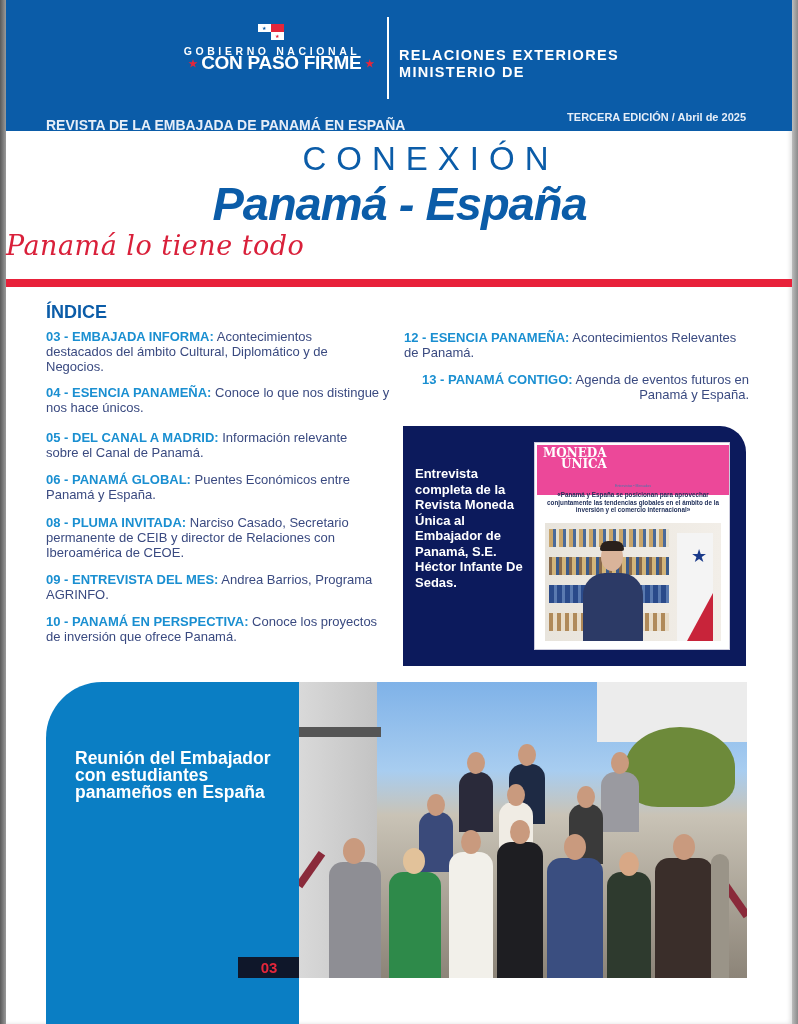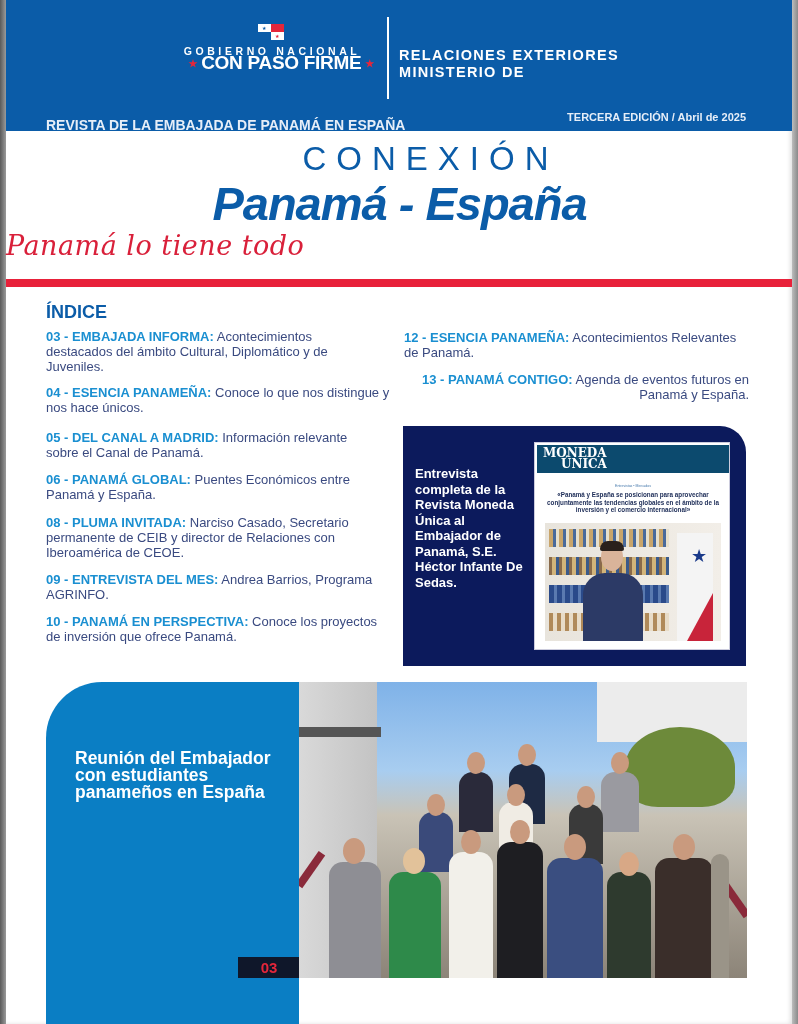--- a/index.html
+++ b/index.html
@@ -72,21 +72,21 @@
     background: #0c1a5c; border-top-right-radius: 26px;
   }
   .interview-text {
     position: absolute; left: 12px; top: 40px; width: 120px; color: #fff;
     font-size: 13px; font-weight: bold; line-height: 15.5px;
   }
   .mu-card {
     position: absolute; left: 131px; top: 16px; width: 196px; height: 208px; background: #fff;
     border: 1px solid #ccd;
   }
-  .mu-bar { position: absolute; left: 2px; top: 2px; width: 192px; height: 28px; background: #0c4a6e; }
+  .mu-bar { position: absolute; left: 2px; top: 2px; width: 192px; height: 50px; background: #ec4899; }
   .mu-logo {
     position: absolute; left: 6px; top: 3px; color: #fff; font-family: "DejaVu Serif", serif;
     font-size: 12px; font-weight: bold; line-height: 11px;
   }
   .mu-logo span { display: block; padding-left: 18px; }
   .mu-cat { position: absolute; left: 0; top: 41px; width: 196px; text-align: center; color: #4477aa; font-size: 3.5px; }
   .mu-headline {
     position: absolute; left: 4px; top: 48px; width: 188px; text-align: center; color: #1a2a55;
     font-size: 6.3px; font-weight: bold; line-height: 7.6px;
   }
@@ -164,21 +164,21 @@
     <div class="rev-right">TERCERA EDICIÓN / Abril de 2025</div>
   </div>
 
   <div class="conexion">CONEXIÓN</div>
   <div class="pan-esp">Panamá - España</div>
   <div class="tagline">Panamá lo tiene todo</div>
   <div class="red-bar"></div>
 
   <div class="indice-title">ÍNDICE</div>
 
-  <div class="idx-item" style="left:40px;top:329px;width:320px;"><span class="code">03 - EMBAJADA INFORMA:</span><span> Acontecimientos destacados del ámbito Cultural, Diplomático y de Juveniles.</span></div>
+  <div class="idx-item" style="left:40px;top:329px;width:320px;"><span class="code">03 - EMBAJADA INFORMA:</span><span> Acontecimientos destacados del ámbito Cultural, Diplomático y de Negocios.</span></div>
   <div class="idx-item" style="left:40px;top:385px;width:345px;"><span class="code">04 - ESENCIA PANAMEÑA:</span><span> Conoce lo que nos distingue y nos hace únicos.</span></div>
   <div class="idx-item" style="left:40px;top:430px;width:330px;"><span class="code">05 - DEL CANAL A MADRID:</span><span> Información relevante sobre el Canal de Panamá.</span></div>
   <div class="idx-item" style="left:40px;top:472px;width:320px;"><span class="code">06 - PANAMÁ GLOBAL:</span><span> Puentes Económicos entre Panamá y España.</span></div>
   <div class="idx-item" style="left:40px;top:515px;width:320px;"><span class="code">08 - PLUMA INVITADA:</span><span> Narciso Casado, Secretario permanente de CEIB y director de Relaciones con Iberoamérica de CEOE.</span></div>
   <div class="idx-item" style="left:40px;top:572px;width:345px;"><span class="code">09 - ENTREVISTA DEL MES:</span><span> Andrea Barrios, Programa AGRINFO.</span></div>
   <div class="idx-item" style="left:40px;top:614px;width:345px;"><span class="code">10 - PANAMÁ EN PERSPECTIVA:</span><span> Conoce los proyectos de inversión que ofrece Panamá.</span></div>
   <div class="idx-item" style="left:398px;top:330px;width:345px;"><span class="code">12 - ESENCIA PANAMEÑA:</span><span> Acontecimientos Relevantes de Panamá.</span></div>
   <div class="idx-item" style="left:398px;top:372px;width:345px;text-align:right;"><span class="code">13 - PANAMÁ CONTIGO:</span><span> Agenda de eventos futuros en Panamá y España.</span></div>
 
   <div class="interview">

